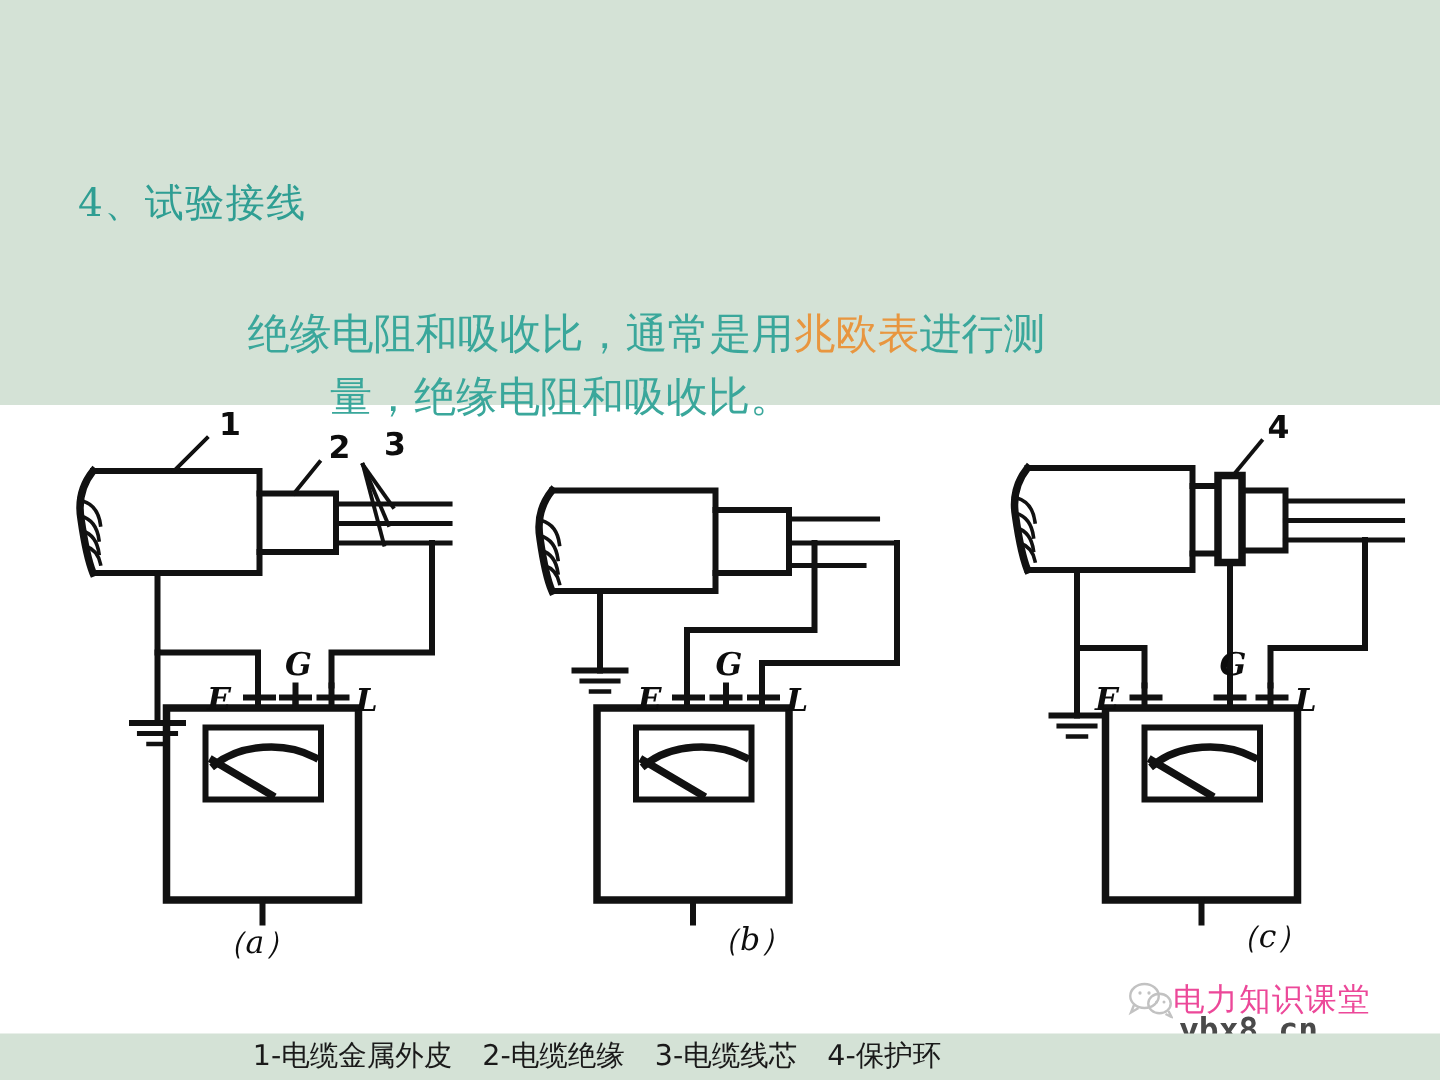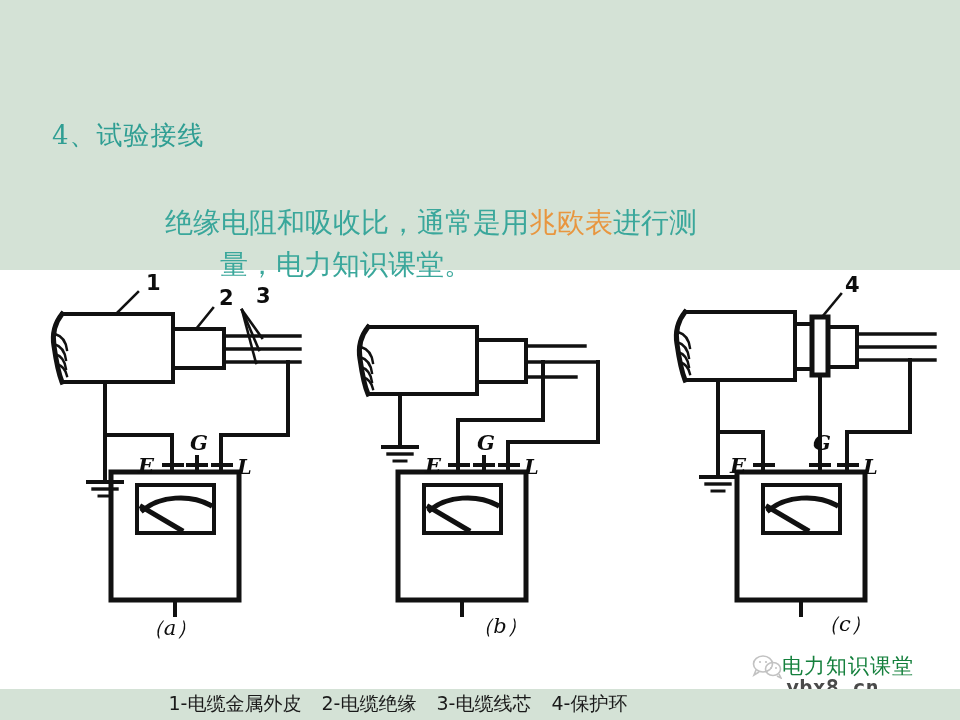--- a/index.html
+++ b/index.html
@@ -68,21 +68,21 @@
     position: absolute;
     left: 752px; top: 652px;
     display: flex;
     align-items: center;
     color: #b9b9b9;
   }
   #watermark .wm-text {
     font-size: 21px;
     letter-spacing: 1px;
     font-family: "DejaVu Sans", "Liberation Sans", sans-serif;
-    color: #15803d;
+    color: #ec4899;
   }
   #watermark .wm-url {
     position: absolute;
     left: 34px; top: 23px;
     font-size: 22px;
     font-weight: bold;
     color: #4a4a4a;
     font-family: "DejaVu Sans Mono", "Liberation Mono", monospace;
   }
 
@@ -128,21 +128,21 @@
 <body>
 
 <div id="slide">
 
   <div id="header-band"></div>
 
   <div id="slide-title">4、试验接线</div>
 
   <div id="body-text">
     <span>绝缘电阻和吸收比，通常是用</span><span class="hl-orange">兆欧表</span><span>进行测</span>
-    <div class="indent">量，电力知识课堂。</div>
+    <div class="indent">量，绝缘电阻和吸收比。</div>
   </div>
 
   <div id="figure">
 
     <div class="panel" id="panel-a">
       <svg width="320" height="345" viewBox="0 0 320 345">
         <g fill="none" stroke="#111111" stroke-width="4" stroke-linecap="square">
 
           <path d="M 52 42 L 163 42 L 163 110 L 52 110"></path>
 

